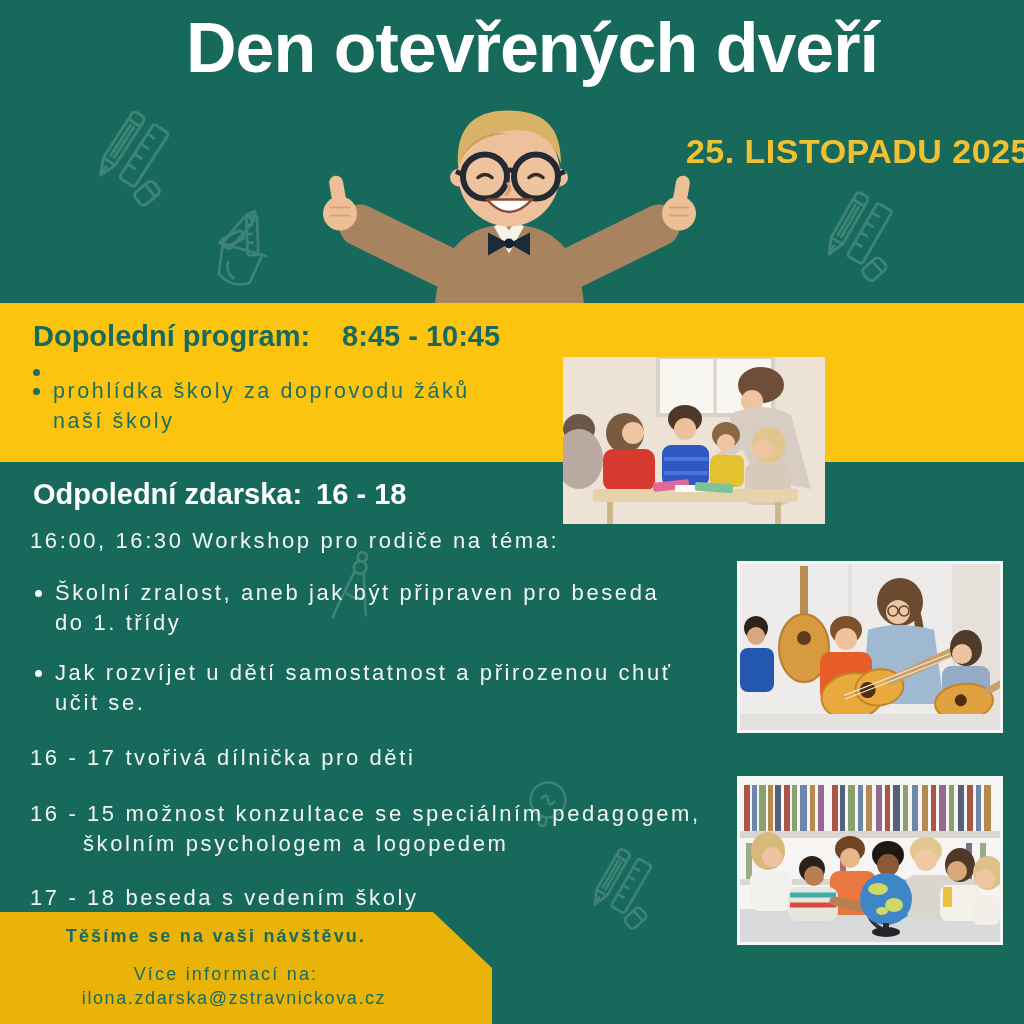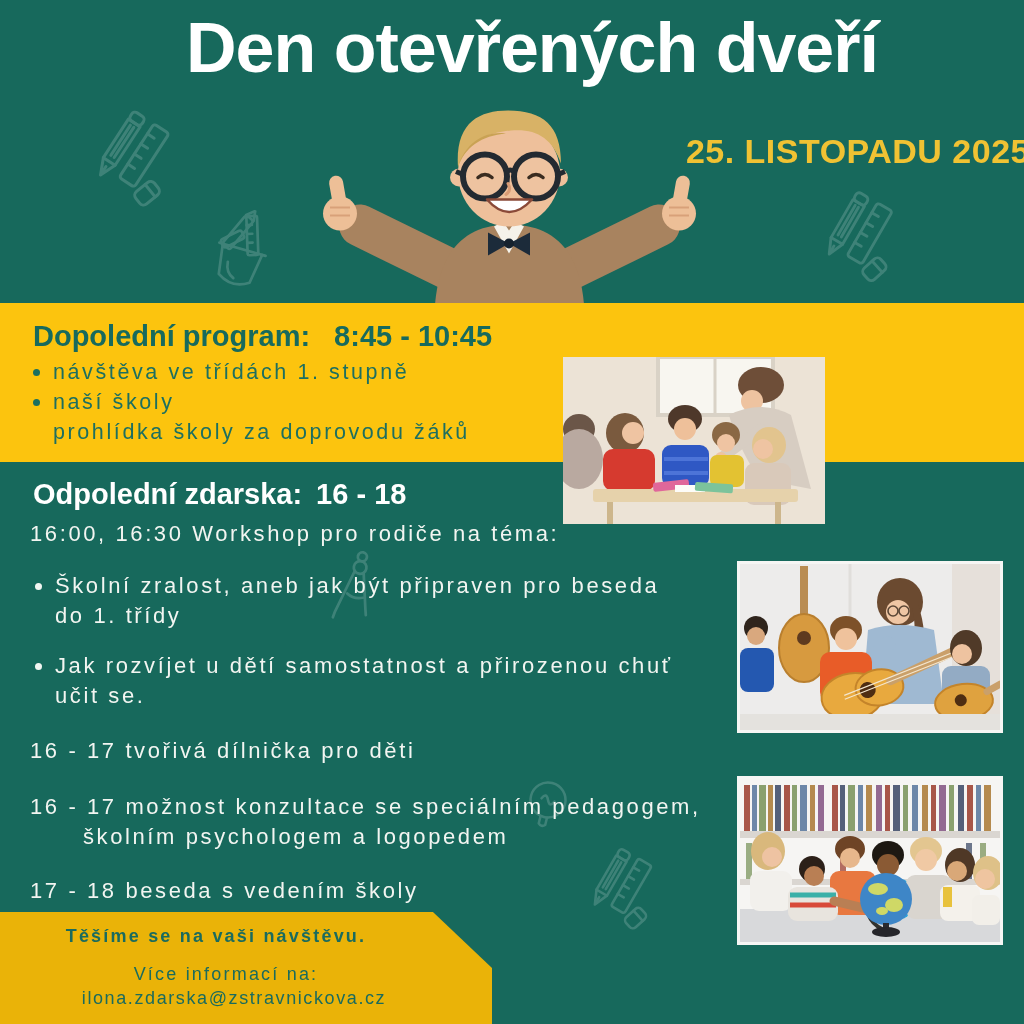--- a/index.html
+++ b/index.html
@@ -22,32 +22,32 @@
   
   .doodle{position:absolute;opacity:.17;pointer-events:none;}
   .doodle svg{display:block;width:100%;height:100%;}
   
   .band{
     position:absolute;left:0;top:303px;width:1024px;height:159px;
     background:#FCC40E;z-index:3;
   }
   .band-head{position:absolute;left:33px;top:17px;
     color:#176A5D;font-size:29px;font-weight:bold;}
-  .band-head .time{margin-left:24px;}
+  .band-head .time{margin-left:32px;}
   .band-list{position:absolute;left:33px;top:54px;color:#1D6F60;}
   .li-row{display:flex;align-items:flex-start;}
   .dot{width:7px;height:7px;border-radius:50%;background:#1D6F60;
     margin:12px 13px 0 0;flex:none;}
   .li-text{font-size:21.5px;line-height:30px;letter-spacing:2.6px;}
   
   .sec-head{position:absolute;left:33px;top:478px;
     color:#ffffff;font-size:29px;font-weight:bold;z-index:4;}
   .sec-head .time{margin-left:14px;}
   .wtext{position:absolute;color:#F2F5F1;font-size:22px;line-height:30px;
-    letter-spacing:2.6px;z-index:4;}
+    letter-spacing:2.6px;z-index:4;margin-top:7px;}
   .workshop{left:30px;top:519px;}
   .topic1{left:35px;top:571px;}
   .topic2{left:35px;top:651px;}
   .sch1{left:30px;top:736px;}
   .sch2{left:30px;top:792px;}
   .sch3{left:30px;top:876px;}
   .wtext .li-row .dot{background:#F2F5F1;margin-top:12px;}
   .indent{padding-left:53px;}
   
   .photo{position:absolute;z-index:4;overflow:hidden;}
@@ -203,27 +203,26 @@
     </svg>
   </div>
 
   <section class="band">
     <div class="band-head">
       <span>Dopolední program:</span><span class="time">8:45 - 10:45</span>
     </div>
     <div class="band-list">
       <div class="li-row">
         <span class="dot"></span>
-        <div class="li-text">návštěva ve třídách 1. stupně</div>
       </div>
       <div class="li-row">
         <span class="dot"></span>
         <div class="li-text">
+          <div>prohlídka školy za doprovodu žáků</div>
           <div>naší školy</div>
-          <div>prohlídka školy za doprovodu žáků</div>
         </div>
       </div>
     </div>
   </section>
 
   <div class="photo ph-classroom">
     <svg viewBox="0 0 262 167">
       <rect width="262" height="167" fill="#ece3d6"></rect>
       <rect x="95" y="0" width="115" height="58" fill="#f8f6f0" stroke="#d9d2c6" stroke-width="4"></rect>
       <line x1="152" y1="0" x2="152" y2="58" stroke="#d9d2c6" stroke-width="3"></line>
@@ -280,21 +279,21 @@
       <span class="dot"></span>
       <div>
         <div>Jak rozvíjet u dětí samostatnost a přirozenou chuť</div>
         <div>učit se.</div>
       </div>
     </div>
   </div>
 
   <div class="wtext sch1">16 - 17 tvořivá dílnička pro děti</div>
   <div class="wtext sch2">
-    <div>16 - 17 možnost konzultace se speciálním pedagogem,</div>
+    <div>16 - 15 možnost konzultace se speciálním pedagogem,</div>
     <div class="indent">školním psychologem a logopedem</div>
   </div>
   <div class="wtext sch3">17 - 18 beseda s vedením školy</div>
 
   <div class="photo ph-guitar">
     <svg viewBox="0 0 260 166">
       <rect width="260" height="166" fill="#edeceb"></rect>
       <rect x="212" y="0" width="48" height="166" fill="#e6e0da"></rect>
       <line x1="110" y1="0" x2="110" y2="60" stroke="#e0dedb" stroke-width="3"></line>
       <rect x="60" y="2" width="8" height="50" fill="#b98c52"></rect>

